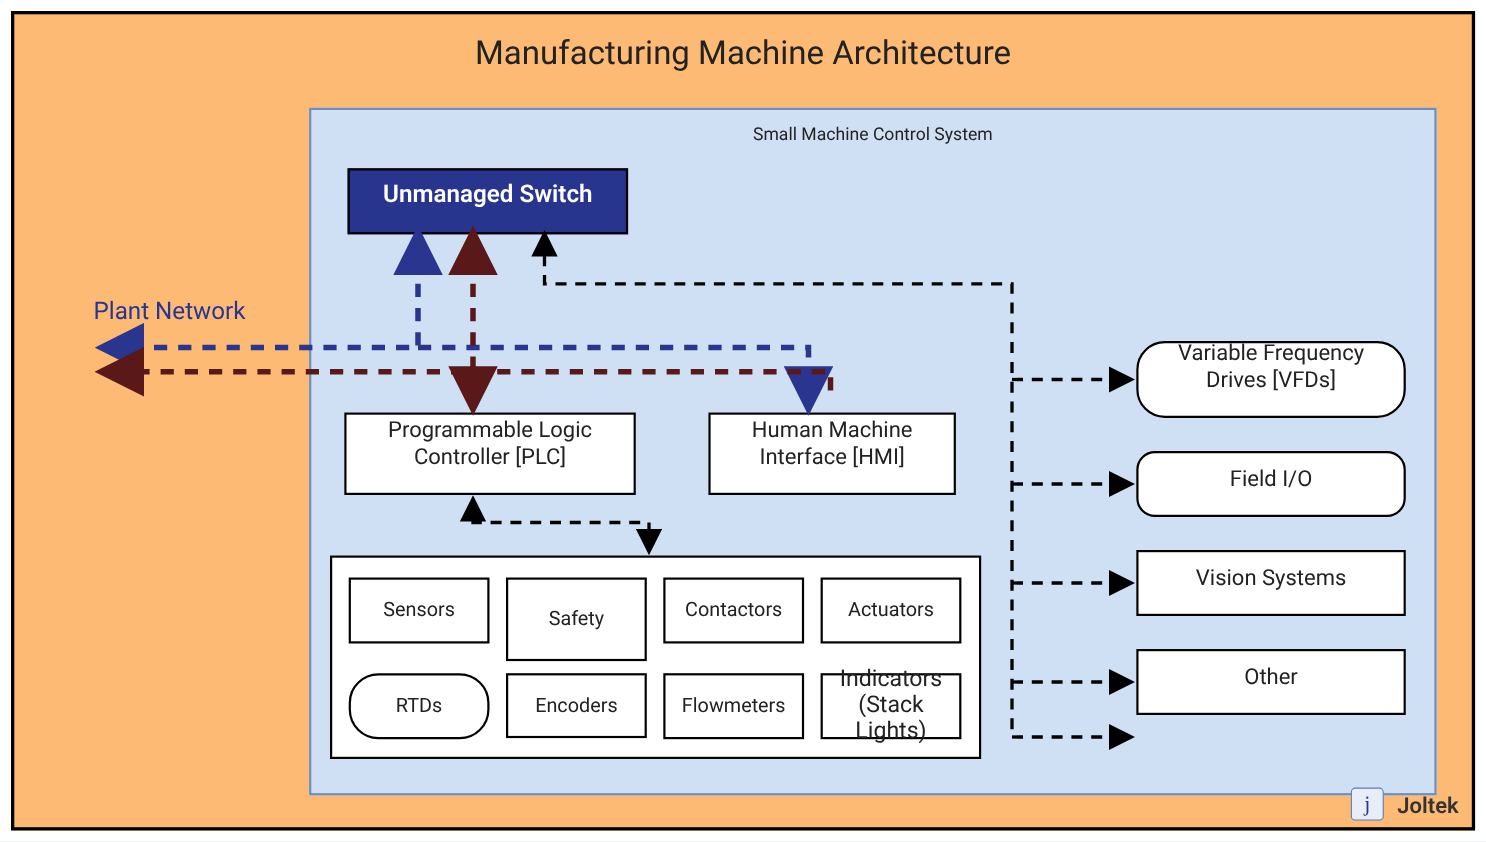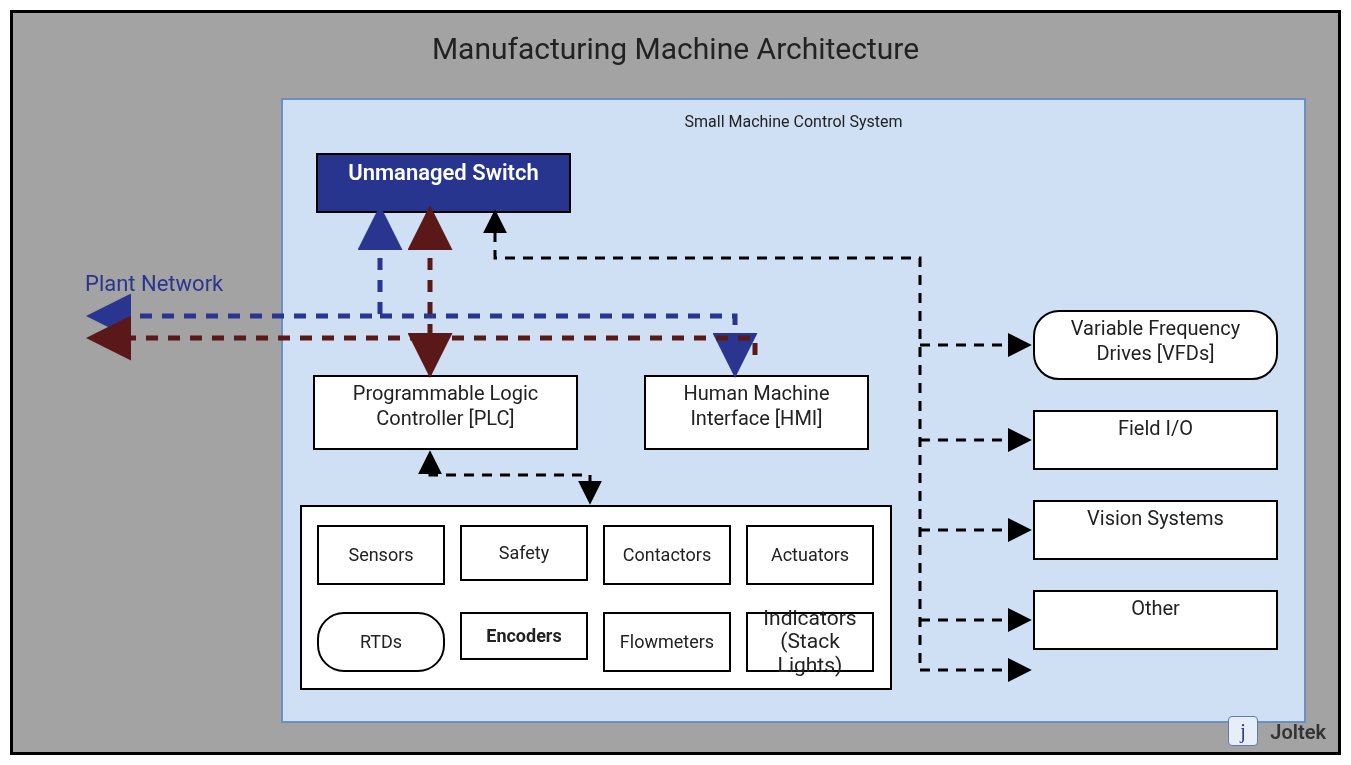--- a/index.html
+++ b/index.html
@@ -8,21 +8,21 @@
     background: #fff;
     width: 1351px;
     height: 765px;
     position: relative;
   }
   .outer-border {
     position: absolute;
     left: 10px; top: 10px;
     width: 1331px; height: 745px;
     border: 3px solid #000;
-    background: #a3a3a3;
+    background: #fdba74;
   }
   .main-title {
     position: absolute;
     left: 0; top: 18px;
     width: 100%;
     text-align: center;
     font-size: 30px;
     color: #222;
   }
   .control-system {
@@ -38,27 +38,27 @@
     width: 100%;
     text-align: center;
     font-size: 16px;
     color: #222;
   }
   .box {
     position: absolute;
     background: #fff;
     border: 2px solid #000;
     display: flex;
-    align-items: flex-start;
+    align-items: flex-end;
     justify-content: center;
     text-align: center;
     font-size: 20px;
     line-height: 1.25;
     color: #222;
-    padding: 4px 8px;
+    padding: 20px 8px;
   }
   .switch {
     background: #28358f;
     color: #fff;
     font-weight: 600;
     border: 2px solid #000;
     font-size: 22px;
   }
   .plant-network {
     position: absolute;
@@ -131,34 +131,34 @@
     <span>Programmable Logic Controller [PLC]</span>
   </div>
 
   <div class="box" style="left:631px; top:362px; width:225px; height:75px;">
     <span>Human Machine Interface [HMI]</span>
   </div>
 
   <div class="io-group" style="left:287px; top:492px; width:592px; height:185px;">
 
     <div class="io-cell" style="left:15px; top:18px; width:128px; height:60px;">Sensors</div>
-    <div class="io-cell" style="left:158px; top:18px; width:128px; height:56px;">Safety</div>
+    <div class="io-cell" style="left:158px; top:18px; width:128px; height:76px;">Safety</div>
     <div class="io-cell" style="left:301px; top:18px; width:128px; height:60px;">Contactors</div>
     <div class="io-cell" style="left:444px; top:18px; width:128px; height:60px;">Actuators</div>
 
     <div class="io-cell" style="left:15px; top:105px; width:128px; height:60px;border-radius:27px;">RTDs</div>
-    <div class="io-cell" style="left:158px; top:105px; width:128px; height:48px;font-weight:bold;">Encoders</div>
+    <div class="io-cell" style="left:158px; top:105px; width:128px; height:59px;">Encoders</div>
     <div class="io-cell" style="left:301px; top:105px; width:128px; height:60px;">Flowmeters</div>
     <div class="io-cell" style="left:444px; top:105px; width:128px; height:60px; font-size:21px;">Indicators (Stack Lights)</div>
   </div>
 
   <div class="box" style="left:1020px; top:297px; width:245px; height:70px;border-radius:26px;">
     <span>Variable Frequency Drives [VFDs]</span>
   </div>
-  <div class="box" style="left:1020px; top:397px; width:245px; height:60px;">
+  <div class="box" style="left:1020px; top:397px; width:245px; height:60px;border-radius:17px;">
     <span>Field I/O</span>
   </div>
   <div class="box" style="left:1020px; top:487px; width:245px; height:60px;">
     <span>Vision Systems</span>
   </div>
   <div class="box" style="left:1020px; top:577px; width:245px; height:60px;">
     <span>Other</span>
   </div>
 
   <div class="logo-box">

